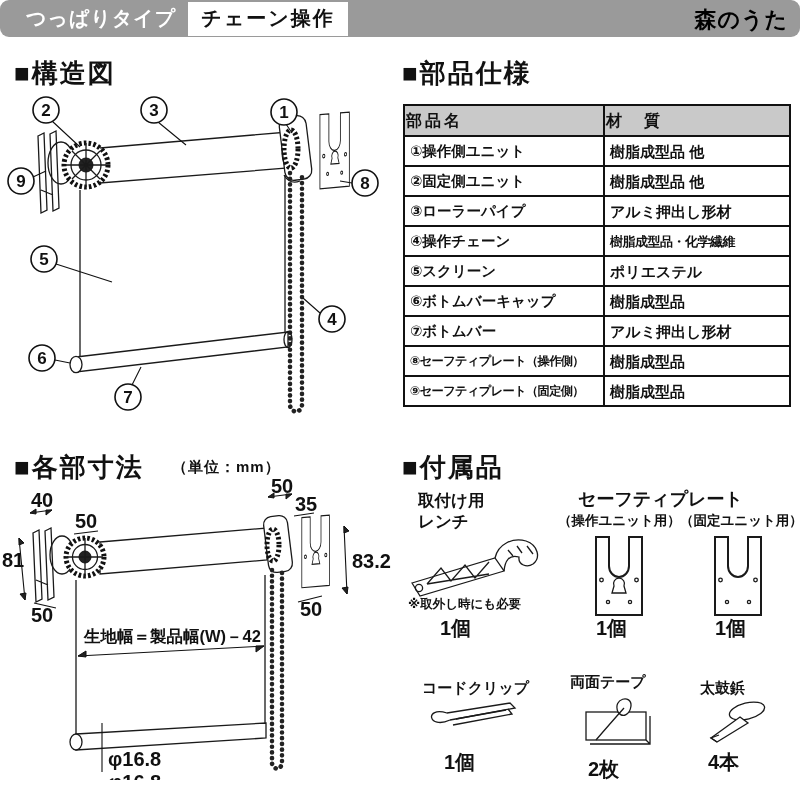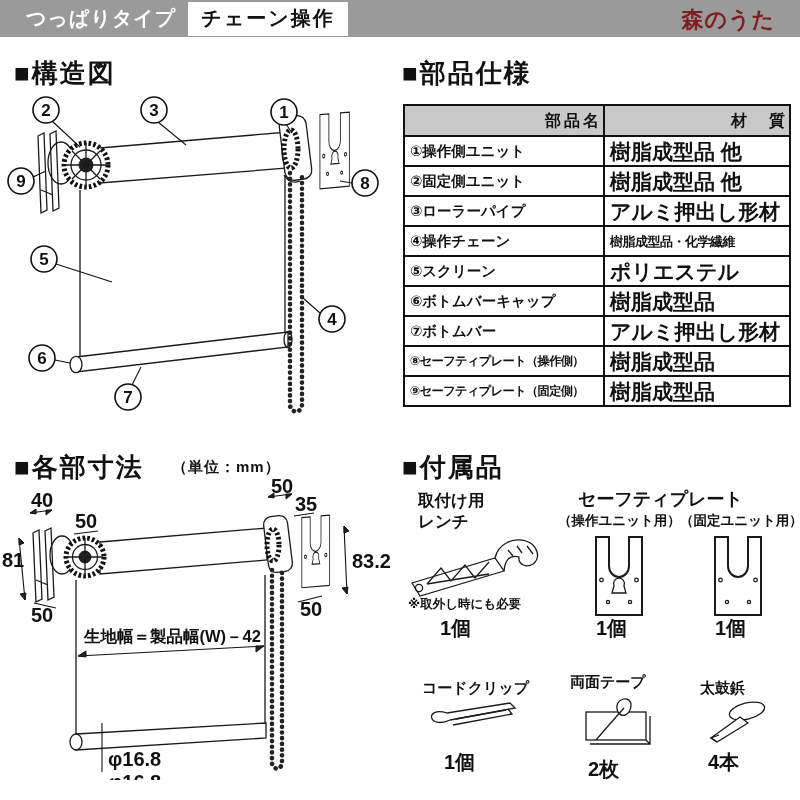--- a/index.html
+++ b/index.html
@@ -10,35 +10,35 @@
   html,body{margin:0;padding:0}
   body{
     width:800px;height:800px;position:relative;overflow:hidden;
     background:#ffffff;color:#111;
     font-family:"Liberation Sans","DejaVu Sans",sans-serif;
     font-weight:bold;
   }
   
   .header-bar{
     position:absolute;left:0;top:0;width:800px;height:37px;
-    background:var(--header-bar);display:flex;align-items:center;
+    background:var(--header-bar);display:flex;align-items:center;border-radius:9px;
   }
   .type-label{color:#fff;font-size:20px;letter-spacing:1px;margin-left:26px}
   .op-box{background:#fff;color:#111;font-size:20px;letter-spacing:2px;
     padding:3px 13px 4px;margin-left:12px}
-  .brand{position:absolute;right:25px;top:5px;color:#7f1d1d;font-size:22px;letter-spacing:1px}
+  .brand{position:absolute;right:12px;top:5px;color:#000000;font-size:22px;letter-spacing:1px}
   
   .section-title{position:absolute;font-size:26px;letter-spacing:2px;white-space:nowrap}
   .unit-label{position:absolute;font-size:15px;letter-spacing:1px}
   
   .parts-table{position:absolute;left:403px;top:104px;border-collapse:collapse;table-layout:fixed}
   .parts-table th,.parts-table td{border:2px solid #111;font-weight:bold;line-height:1}
-  .parts-table th{background:var(--table-header-bg);font-size:16px;height:27px;letter-spacing:3px;text-align:right}
+  .parts-table th{background:var(--table-header-bg);font-size:16px;height:27px;letter-spacing:3px;text-align:left}
   .parts-table td{height:28px;font-size:14.5px;padding:0 5px;white-space:nowrap;overflow:hidden}
-  .parts-table td.mat{font-size:21px}
+  .parts-table td.mat{font-size:15px}
   .parts-table tr.small td.name{font-size:12.2px;letter-spacing:-0.6px}
   .parts-table tr.tight td.mat{font-size:13px;letter-spacing:-0.5px}
   
   svg{position:absolute;overflow:visible}
   svg .ln{stroke:var(--line);fill:none;stroke-width:1.3}
   svg .lnf{stroke:var(--line);fill:#fff;stroke-width:1.3}
   svg .thick{stroke-width:2}
   svg .dark{stroke:#111;fill:#222}
   svg text{fill:#111;stroke:none;font-weight:bold;font-family:"Liberation Sans","DejaVu Sans",sans-serif}
   .callout circle{fill:#fff;stroke:#111;stroke-width:1.6}

